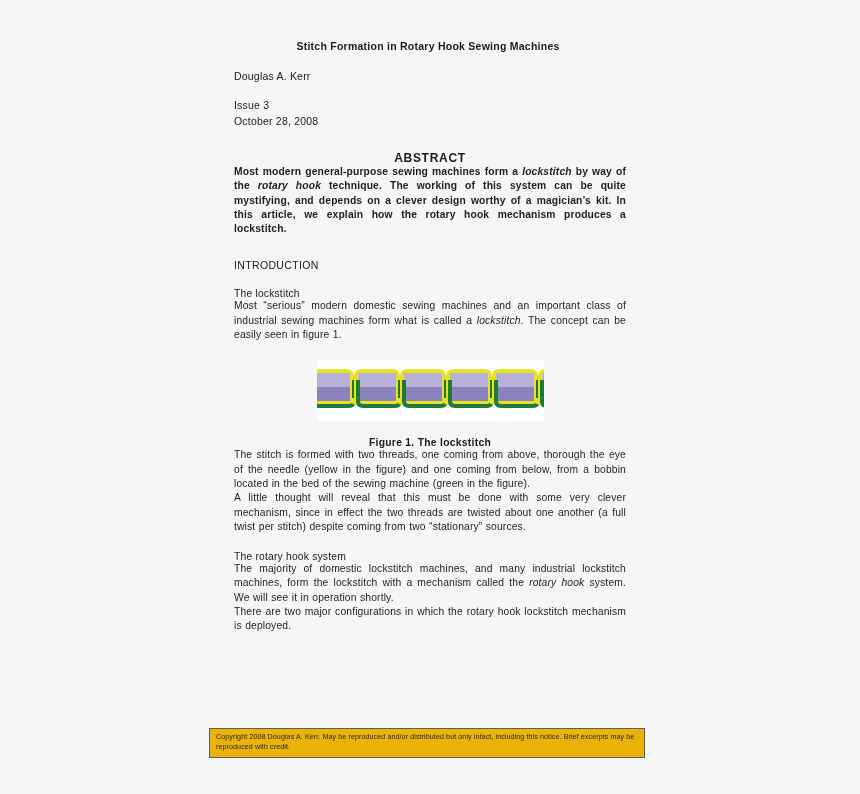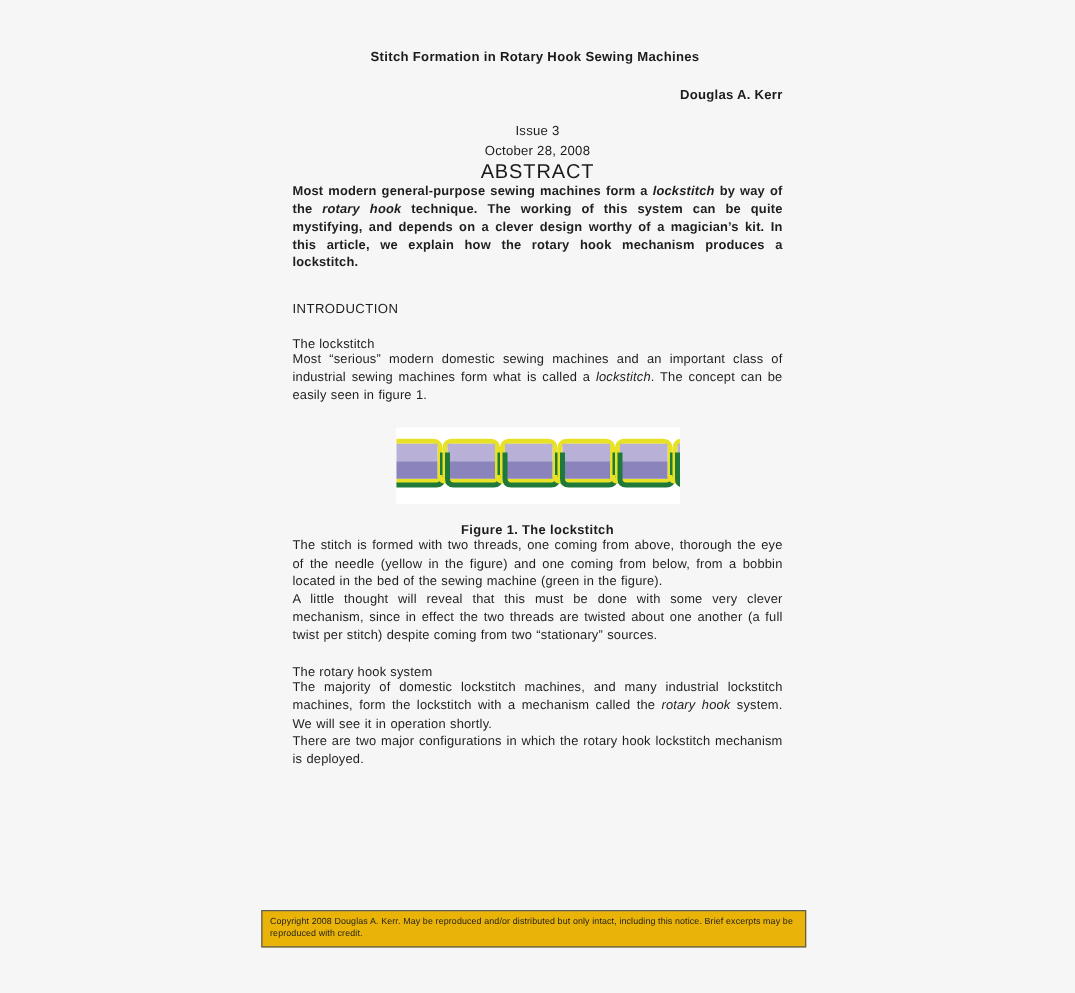--- a/index.html
+++ b/index.html
@@ -38,41 +38,41 @@
     letter-spacing: 0.25px;
     margin-top: 39px;
     line-height: 14px;
     white-space: nowrap;
     margin-left: -4px;
   }
 
   .author {
     font-size: 10.5px;
     color: #1b1b1b;
-    text-align: right;
+    text-align: left;
     margin-top: 16px;
     line-height: 14px;
     letter-spacing: 0.2px;
-    font-weight: bold;
   }
 
   .issue-block {
     margin-top: 14px;
-    text-align: center;
+    text-align: left;
     color: #1b1b1b;
     font-size: 10.5px;
     line-height: 16px;
     letter-spacing: 0.2px;
   }
 
   .abstract-heading {
-    font-size: 16px;
-    font-weight: normal;
+    font-size: 12px;
+    font-weight: bold;
     text-align: center;
     color: #1b1b1b;
+    margin-top: 22px;
     letter-spacing: 0.7px;
   }
 
   p.body-par {
     font-size: 10.3px;
     color: #1e1e1e;
     line-height: 14.3px;
     text-align: justify;
     margin: 0;
     letter-spacing: 0.15px;

